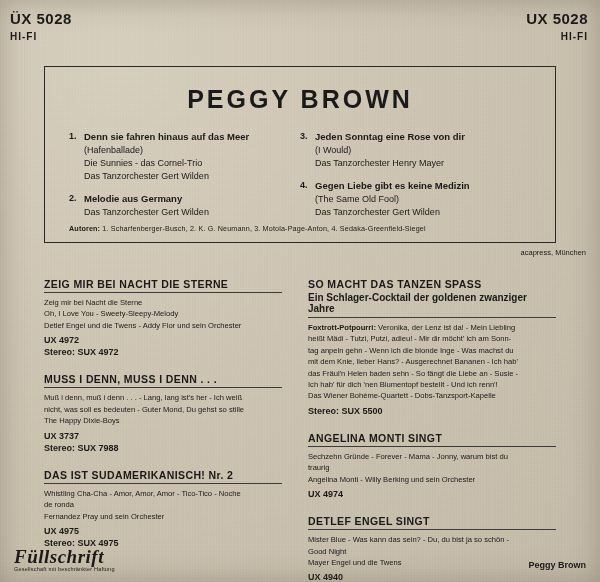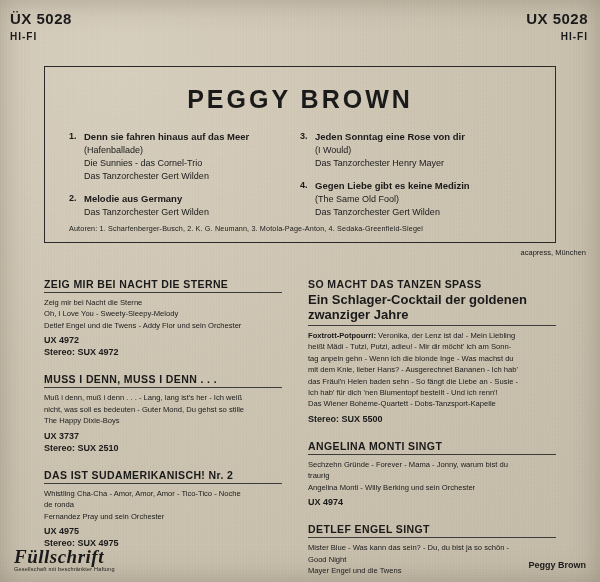--- a/index.html
+++ b/index.html
@@ -104,21 +104,21 @@
     font-weight: normal;
   }
   .authors {
     position: absolute;
     left: 24px;
     bottom: 9px;
     right: 14px;
     font-size: 7.2px;
     letter-spacing: 0.15px;
   }
-  .authors b { font-weight: normal; margin-top: 16px; }
+  .authors b { font-weight: bold; margin-top: 16px; }
 
   .credit-right {
     position: absolute;
     right: 14px;
     top: 248px;
     font-size: 7.5px;
   }
 
   
   .cols {
@@ -133,21 +133,21 @@
   .col-right { padding-left: 8px; }
 
   .block { margin-bottom: 15px; position: relative; }
   .block-title {
     font-size: 10.5px;
     font-weight: bold;
     letter-spacing: 0.4px;
     margin-bottom: 2px;
   }
   .block-sub {
-    font-size: 13px;
+    font-size: 10px;
     font-weight: bold;
     margin-bottom: 3px;
   }
   .rule {
     border-bottom: 1px solid #3b3b3b;
     margin: 2px 0 4px 0;
   }
   .block-lines {
     font-size: 7.6px;
     line-height: 1.5;
@@ -292,21 +292,21 @@
       <div class="block">
         <div class="block-title">MUSS I DENN, MUSS I DENN . . .</div>
         <div class="rule"></div>
         <div class="block-lines">
           <div>Muß i denn, muß i denn . . .  -  Lang, lang ist's her  -  Ich weiß</div>
           <div>nicht, was soll es bedeuten  -  Guter Mond, Du gehst so stille</div>
           <div>The Happy Dixie-Boys</div>
         </div>
         <div class="nums">
           <div>UX 3737</div>
-          <div class="stereo">Stereo: SUX 2510</div>
+          <div class="stereo">Stereo: SUX 7988</div>
         </div>
       </div>
 
       <div class="block">
         <div class="block-title">DAS IST SUDAMERIKANISCH! Nr. 2</div>
         <div class="rule"></div>
         <div class="block-lines">
           <div>Whistling Cha-Cha  -  Amor, Amor, Amor  -  Tico-Tico  -  Noche</div>
           <div>de ronda</div>
           <div>Fernandez Pray und sein Orchester</div>

